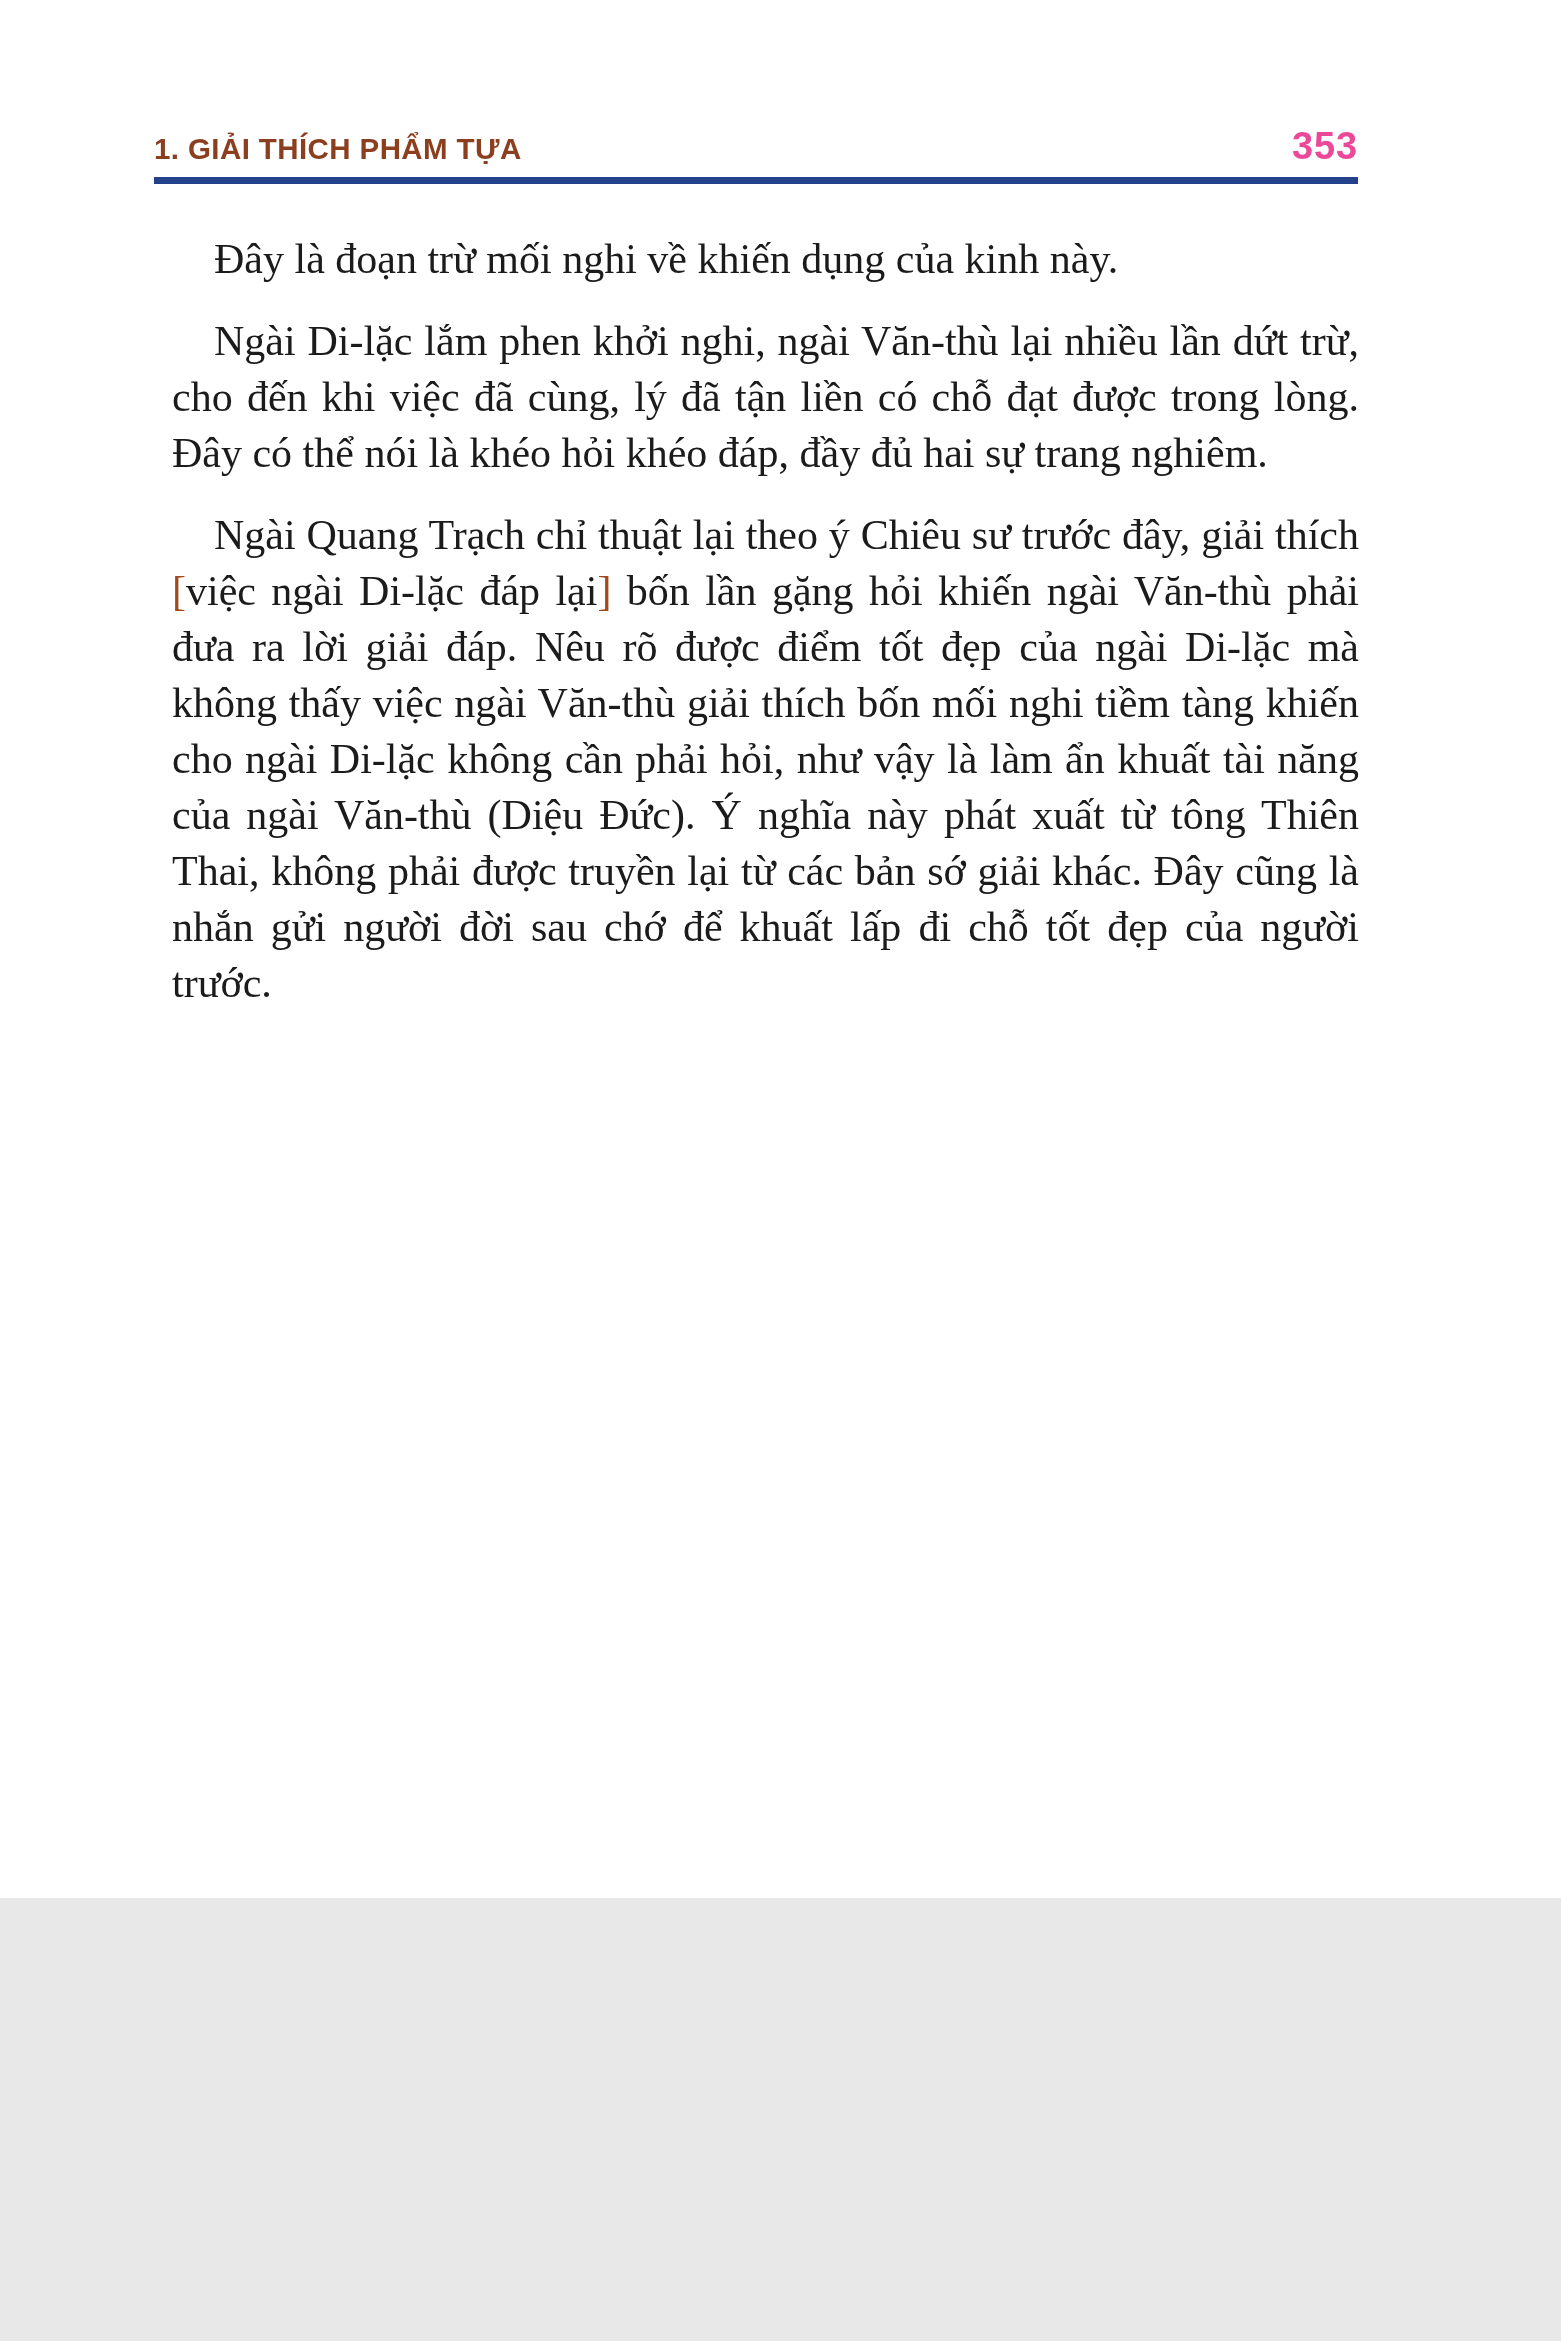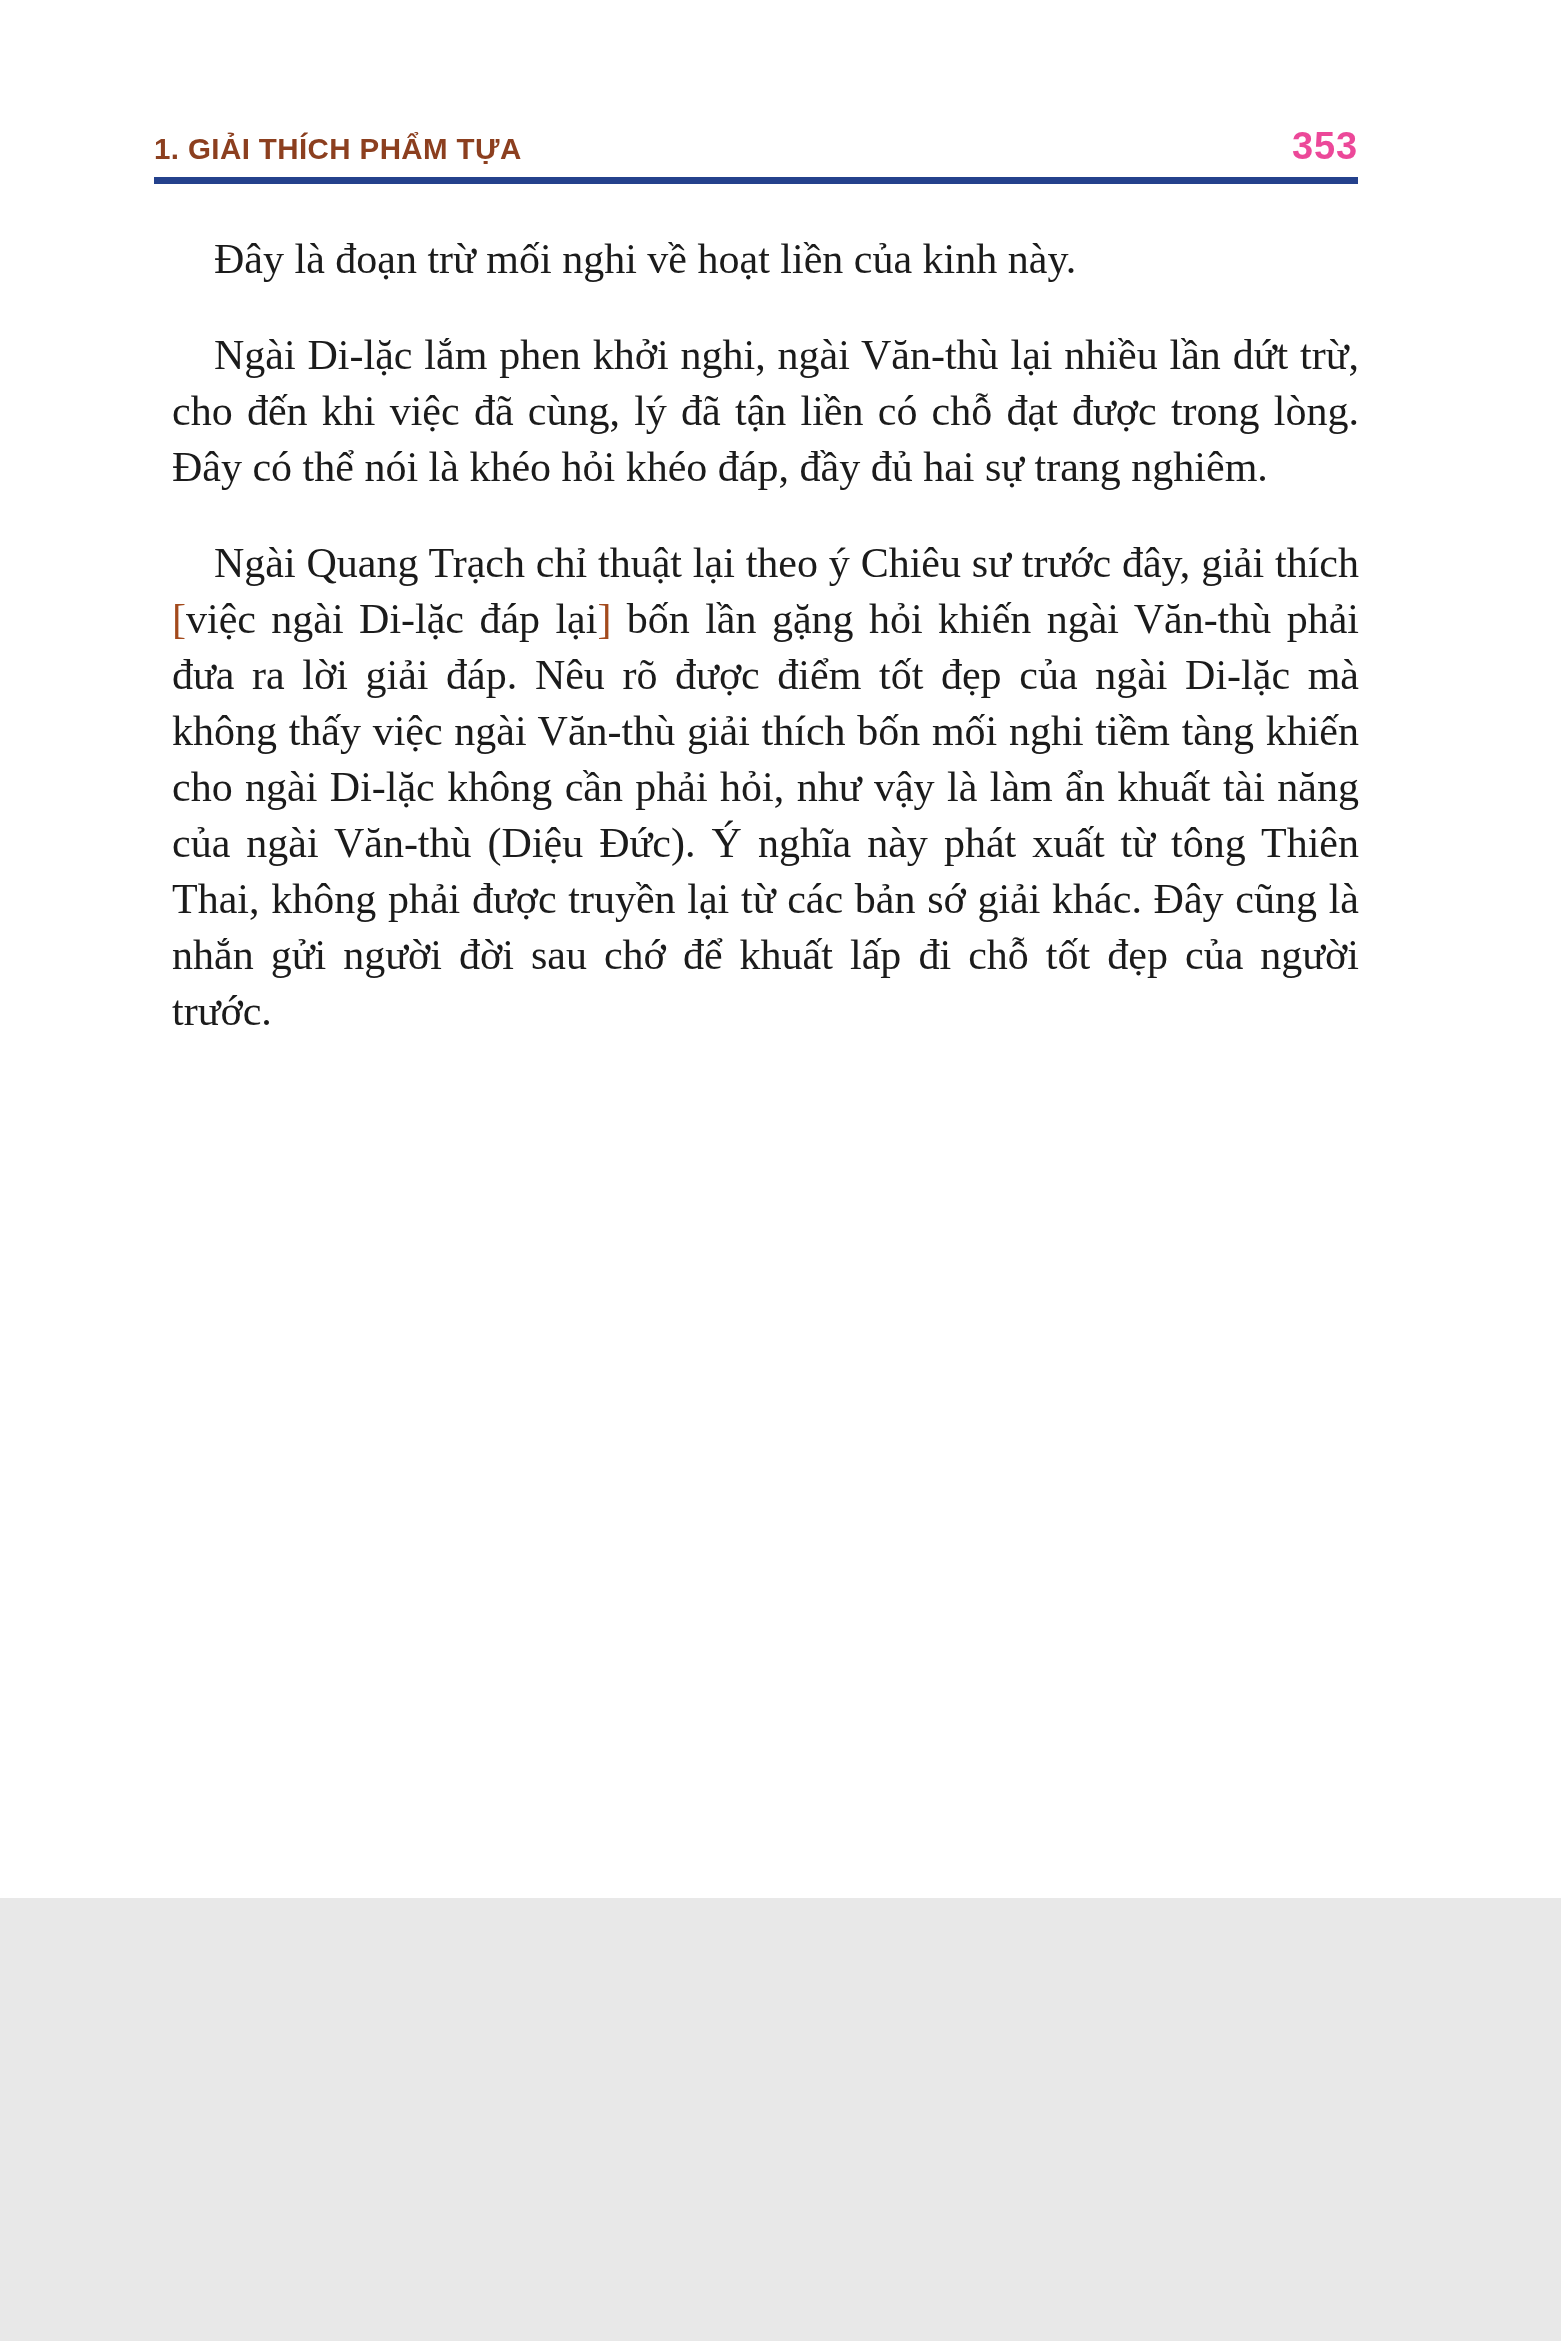--- a/index.html
+++ b/index.html
@@ -57,40 +57,40 @@
     font-size:42px;
     line-height:56px;
     color:var(--body-color);
     text-align:justify;
   }
   .body-text p{
     margin:0;
     text-indent:42px;
   }
   .body-text p + p{
-    margin-top:40px;
+    margin-top:26px;
   }
   .bracket{
     color:var(--accent-color);
   }
 </style>
 </head>
 <body>
 
 <div class="page">
 
   <div class="header">
     <div class="header-row">
       <span class="header-title">1. GIẢI THÍCH PHẨM TỰA</span>
       <span class="page-number">353</span>
     </div>
     <div class="header-rule"></div>
   </div>
 
   <div class="body-text">
 
-  <p>Đây là đoạn trừ mối nghi về hoạt liền của kinh này.</p>
+  <p>Đây là đoạn trừ mối nghi về khiến dụng của kinh này.</p>
       <p>Ngài Di-lặc lắm phen khởi nghi, ngài Văn-thù lại nhiều lần dứt trừ, cho đến khi việc đã cùng, lý đã tận liền có chỗ đạt được trong lòng. Đây có thể nói là khéo hỏi khéo đáp, đầy đủ hai sự trang nghiêm.</p>
       <p>Ngài Quang Trạch chỉ thuật lại theo ý Chiêu sư trước đây, giải thích <span class="bracket">[</span>việc ngài Di-lặc đáp lại<span class="bracket">]</span> bốn lần gặng hỏi khiến ngài Văn-thù phải đưa ra lời giải đáp. Nêu rõ được điểm tốt đẹp của ngài Di-lặc mà không thấy việc ngài Văn-thù giải thích bốn mối nghi tiềm tàng khiến cho ngài Di-lặc không cần phải hỏi, như vậy là làm ẩn khuất tài năng của ngài Văn-thù (Diệu Đức). Ý nghĩa này phát xuất từ tông Thiên Thai, không phải được truyền lại từ các bản sớ giải khác. Đây cũng là nhắn gửi người đời sau chớ để khuất lấp đi chỗ tốt đẹp của người trước.</p>
     </div>
 
 </div>
 
 
 </body></html>

